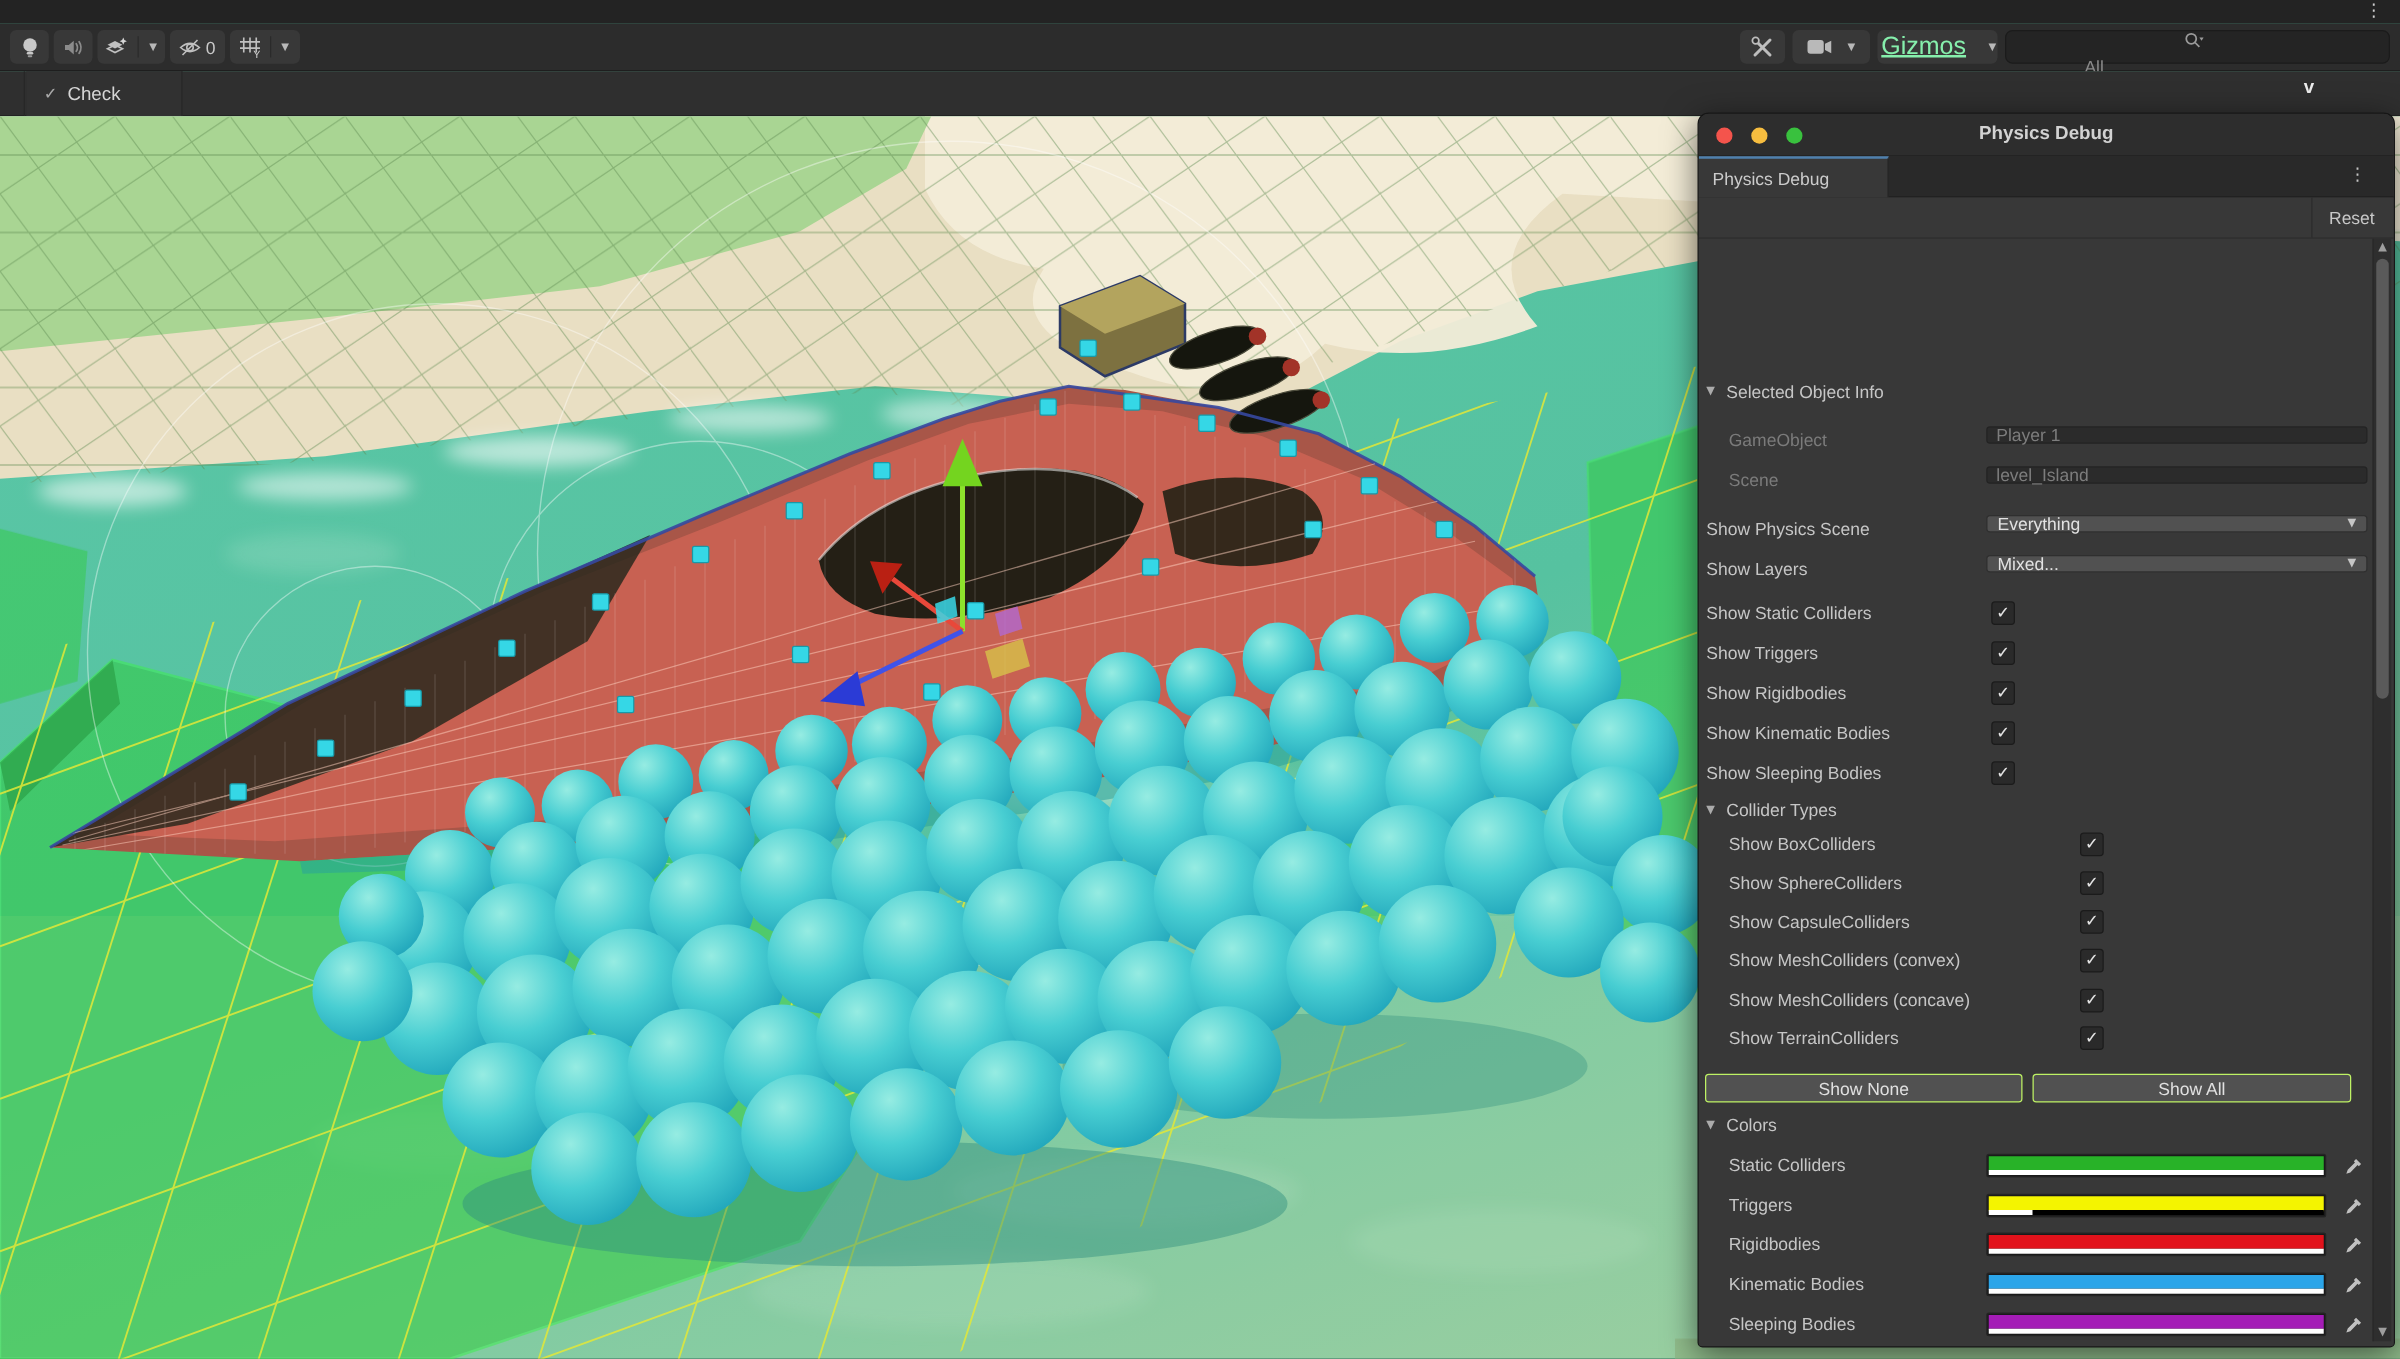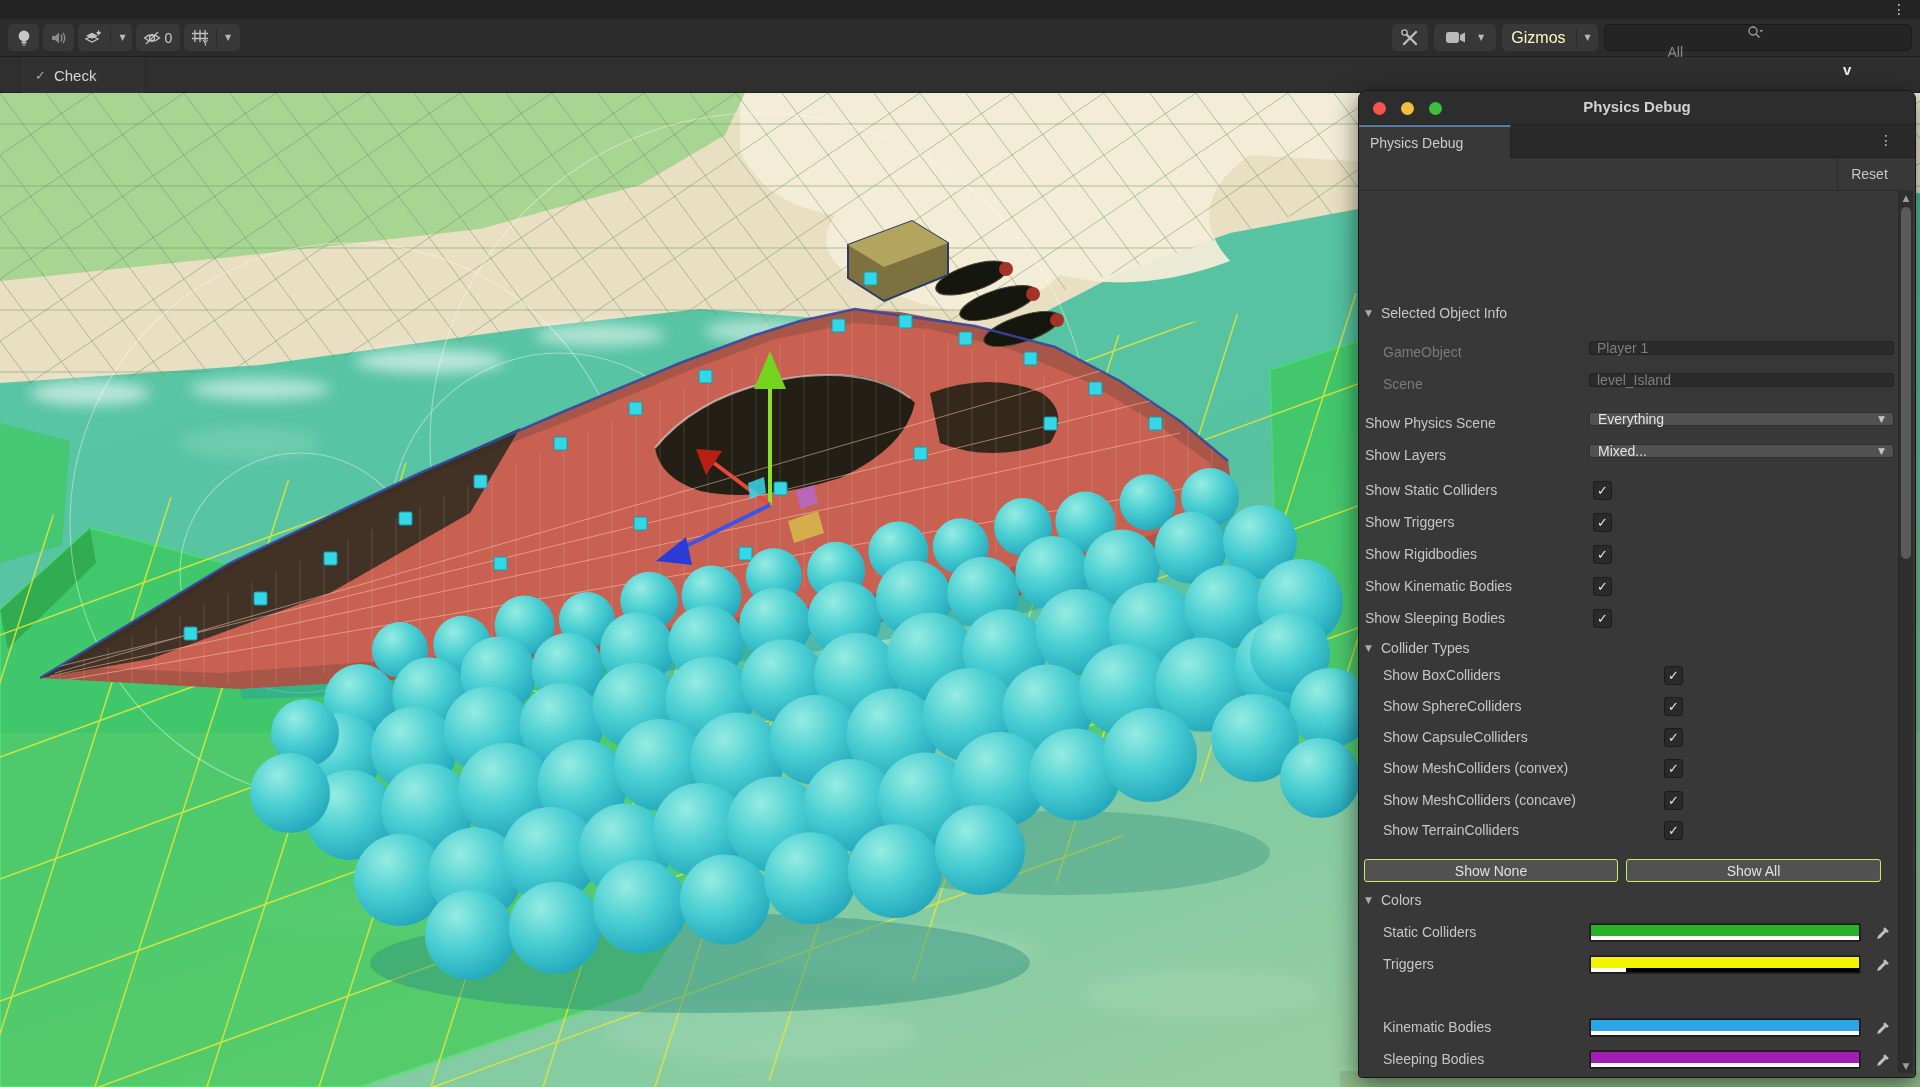--- a/index.html
+++ b/index.html
@@ -8,21 +8,21 @@
 
   
   .topstrip{position:absolute;left:0;top:0;width:1920px;height:19px;background:#232323;}
   .topstrip .kebab{position:absolute;right:14px;top:1px;color:#cfcfcf;font-family:"DejaVu Sans",sans-serif;font-size:14px;letter-spacing:0;}
   .maintoolbar{position:absolute;left:0;top:19px;width:1920px;height:38px;background:#2c2c2c;border-bottom:1px solid #1e1e1e;}
   .tbtn{position:absolute;top:5px;height:27px;background:#383838;border-radius:5px;display:flex;align-items:center;justify-content:center;color:#c4c4c4;}
   .tbtn svg{display:block;}
   .tbtn .sep{width:1px;height:17px;background:#2a2a2a;margin:0 2px;}
   .tb-arrow{font-family:"DejaVu Sans",sans-serif;font-size:8px;color:#b8b8b8;padding:0 6px;}
   .hiddencount{font-size:14px;color:#c9c9c9;margin-left:3px;margin-right:2px;}
-  .gizmos-label{font-size:16px;color:#fef9c3;padding:0 8px;}
+  .gizmos-label{font-size:20px;color:#86efac;padding:0 8px;text-decoration:underline;}
   .searchfield{position:absolute;top:5px;left:1604px;width:308px;height:27px;background:#242424;border:1px solid #1b1b1b;border-radius:6px;display:flex;align-items:center;padding:0 8px;flex-direction:column;}
   .searchfield input{flex:1;background:transparent;border:0;outline:0;color:#cfcfcf;font-size:14px;}
   .searchfield input::placeholder{color:#8a8a8a;}
 
   .checkrow{position:absolute;left:0;top:57px;width:1920px;height:36px;background:#2f2f2f;border-bottom:1px solid #222;}
   .checkstub{position:absolute;left:0;top:0;width:20px;height:36px;border-right:1px solid #272727;}
   .checkbtn{position:absolute;left:21px;top:0;width:125px;height:36px;display:flex;align-items:center;gap:8px;padding-left:14px;border-right:1px solid #272727;background:#313131;}
   .checkbtn .ck{color:#a8a8a8;font-family:"DejaVu Sans",sans-serif;font-size:13px;}
   .checkbtn .lb{color:#d6d6d6;font-size:15px;}
   .overlaychev{position:absolute;left:1843px;top:4px;color:#ececec;font-weight:bold;font-size:15px;}
@@ -31,21 +31,21 @@
   .scenewrap{position:absolute;left:0;top:93px;width:1920px;height:994px;}
 
   
   .pdwin{position:absolute;left:1358px;top:90px;width:558px;height:988px;background:#383838;border:1px solid #161616;border-radius:9px 9px 4px 4px;box-shadow:0 6px 26px rgba(0,0,0,.55);overflow:hidden;}
   .pdtitle{position:absolute;left:0;top:0;right:0;height:34px;background:#2d2d2d;border-bottom:1px solid #232323;}
   .pdtitle .ttl{position:absolute;left:0;right:0;top:7px;text-align:center;color:#d2d2d2;font-size:15px;font-weight:bold;}
   .tl{position:absolute;top:11px;width:13px;height:13px;border-radius:50%;}
   .pdtabs{position:absolute;left:0;top:34px;right:0;height:33px;background:#292929;border-bottom:1px solid #1f1f1f;}
   .pdtab{position:absolute;left:0;top:0;width:152px;height:33px;background:#383838;border-top:2px solid #4f80ad;border-right:1px solid #222;color:#cccccc;font-size:14px;display:flex;align-items:center;padding-left:11px;}
   .pdtabs .kebab{position:absolute;right:22px;top:7px;color:#c3c3c3;font-family:"DejaVu Sans",sans-serif;font-size:14px;}
-  .pdbar{position:absolute;left:0;top:67px;right:12px;height:33px;background:#383838;border-bottom:1px solid #2b2b2b;}
+  .pdbar{position:absolute;left:0;top:67px;right:0;height:33px;background:#383838;border-bottom:1px solid #2b2b2b;}
   .resetbtn{position:absolute;right:2px;top:0;height:32px;width:64px;border-left:1px solid #2b2b2b;color:#c8c8c8;font-size:14px;display:flex;align-items:center;justify-content:center;}
   .pdcontent{position:absolute;left:0;top:100px;right:0;bottom:0;background:#383838;}
 
   .row{position:absolute;left:0;width:558px;height:24px;}
   .lbl{position:absolute;top:3px;color:#c6c6c6;font-size:14px;white-space:nowrap;}
   .lbl.dis{color:#7b7b7b;}
   .l0{left:6px;} .l1{left:24px;} .lf{left:22px;}
   .fold{position:absolute;left:6px;top:6px;color:#ababab;font-family:"DejaVu Sans",sans-serif;font-size:9px;}
   .fld{position:absolute;left:230px;width:305px;top:0;height:14px;}
   .tf{background:#2b2b2b;border:1px solid #232323;border-radius:3px;color:#7d7d7d;font-size:14px;display:flex;align-items:center;padding:0 7px;}
@@ -621,20 +621,34 @@
           <div class="swalpha">
               <div class="wh" style="width: 13%;"></div>
             </div>
         </div>
         <span class="dropper">
             <svg width="15" height="15" viewBox="0 0 16 16">
               <path d="M10.5 1.2 l4.3 4.3 -2 2 -1 -1 -6.2 6.2 -3.4 1.2 1.2 -3.4 6.2 -6.2 -1 -1 Z" fill="#c0c0c0"></path>
             </svg>
           </span>
       </div>
+      <div class="row" style="top:793px">
+        <span class="lbl l1">Rigidbodies</span>
+        <div class="swatch">
+          <div class="swcol" style="background: rgb(226, 18, 27);"></div>
+          <div class="swalpha">
+              <div class="wh" style="width: 100%;"></div>
+            </div>
+        </div>
+        <span class="dropper">
+            <svg width="15" height="15" viewBox="0 0 16 16">
+              <path d="M10.5 1.2 l4.3 4.3 -2 2 -1 -1 -6.2 6.2 -3.4 1.2 1.2 -3.4 6.2 -6.2 -1 -1 Z" fill="#c0c0c0"></path>
+            </svg>
+          </span>
+      </div>
       <div class="row" style="top:825px">
         <span class="lbl l1">Kinematic Bodies</span>
         <div class="swatch">
           <div class="swcol" style="background: rgb(43, 165, 233);"></div>
           <div class="swalpha">
               <div class="wh" style="width: 100%;"></div>
             </div>
         </div>
         <span class="dropper">
             <svg width="15" height="15" viewBox="0 0 16 16">

